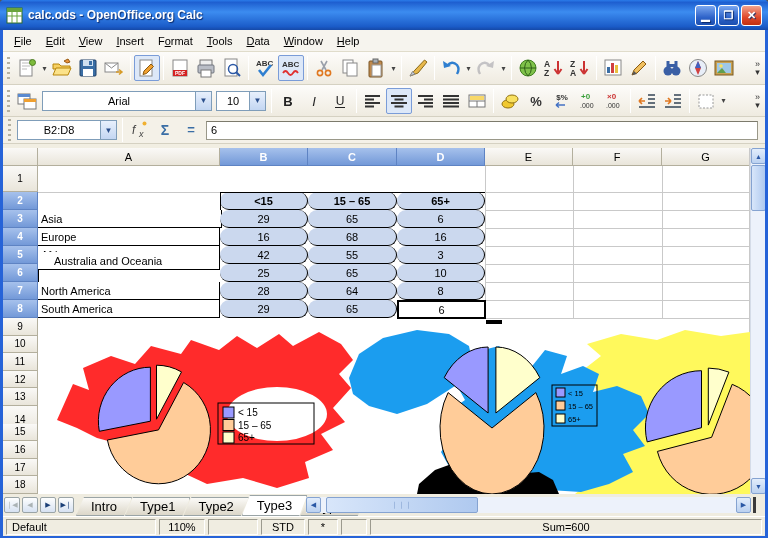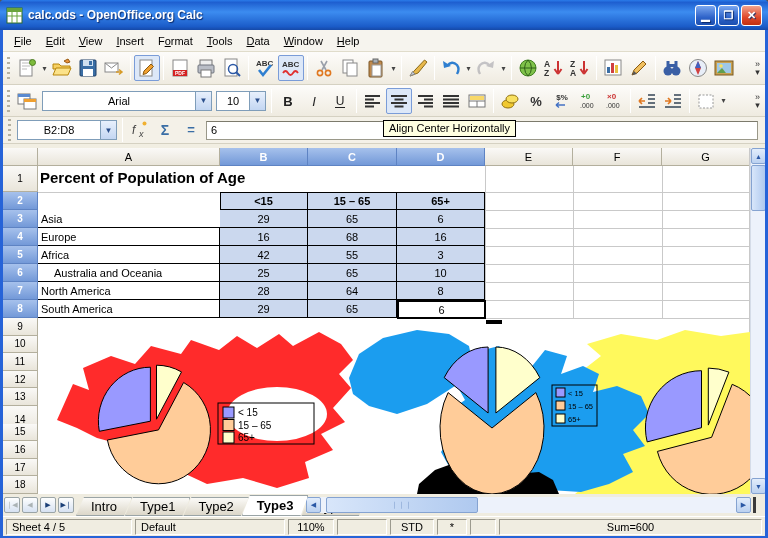--- a/index.html
+++ b/index.html
@@ -56,21 +56,21 @@
   .sheet{position:relative;width:762px;height:346px;background:#fff;overflow:hidden;}
   .hdr{position:absolute;display:flex;align-items:center;justify-content:center;font-size:11px;
     background:linear-gradient(180deg,#FAF9F7,#E9E5DA);border-right:1px solid #B3AF9D;
     border-bottom:1px solid #B3AF9D;color:#000;}
   .hdr.sel{background:linear-gradient(180deg,#A6C1EC,#7399D8);color:#fff;
     border-right-color:#5E83C3;border-bottom-color:#5E83C3;font-weight:bold;}
   .rowhdr{font-size:10px;}
   .gridline{position:absolute;background:#C9C9C9;}
   .cell{position:absolute;display:flex;align-items:center;font-size:11px;color:#000;
     border-right:1px solid #000;border-bottom:1px solid #000;background:#fff;}
-  .cell.tint{background:#CBD8EE;}
+  .cell.tint{background:#CBD8EE;border-radius:9px;}
   .cell.num,.cell.hcell{justify-content:center;}
   .cell.hcell{font-weight:bold;}
   .cell.lbl{padding-left:3px;}
   .tline{position:absolute;background:#000;}
   .active-cell{position:absolute;border:2px solid #000;background:#fff;display:flex;
     align-items:center;justify-content:center;font-size:11px;}
   .sheettitle{position:absolute;left:37px;top:21px;font-size:15px;font-weight:bold;white-space:nowrap;}
   
   .vscroll{position:absolute;right:0;top:0;width:15px;height:346px;background:#EDF2FB;
     border-left:1px solid #D5DCE8;}
@@ -81,21 +81,21 @@
     background:linear-gradient(90deg,#D8E6FA,#AFC9EF);}
   
   .tabrow{height:22px;background:#EFECE0;display:flex;align-items:flex-end;position:relative;}
   .navbtn{width:16px;height:16px;margin:0 1px 3px 1px;border:1px solid #9AA4A6;border-radius:2px;
     background:linear-gradient(180deg,#FDFEFE,#D7E2F2);font-size:7px;color:#1B3F77;
     display:flex;align-items:center;justify-content:center;}
   .navbtn.disabled{color:#ABB3B5;}
   .tab{height:19px;padding:0 14px;margin-left:-7px;display:flex;align-items:center;
     font-size:13px;background:linear-gradient(180deg,#FBFAF7,#DCD7C9);border:1px solid #9AA4A6;
     clip-path:polygon(8px 0,100% 0,calc(100% - 8px) 100%,0 100%);margin-top:36px;}
-  .tab.active{background:#fff;font-weight:bold;height:21px;z-index:5;}
+  .tab.active{background:#fff;font-weight:normal;height:21px;z-index:5;}
   .hscroll{position:absolute;left:303px;right:14px;top:3px;height:16px;background:#EDF2FB;}
   .splitbar{position:absolute;right:9px;top:3px;width:3px;height:16px;background:#3A3A3A;}
   
   .statusbar{height:20px;background:#F0EDE1;border-top:1px solid #fff;display:flex;
     align-items:center;padding:0 3px;font-size:11px;gap:3px;}
   .sfield{height:16px;border:1px solid #9C9A8E;border-bottom-color:#fff;border-right-color:#fff;
     display:flex;align-items:center;padding:0 5px;background:#F0EDE1;}
   .scenter{justify-content:center;}
   .bottomedge{height:2px;background:#2663D8;}
   svg text{font-family:"Liberation Sans",sans-serif;}
@@ -543,41 +543,40 @@
         <div class="gridline" style="left: 482px; top: 44px; width: 265px; height: 1px; position: absolute;"></div>
         <div class="gridline" style="left: 482px; top: 62px; width: 265px; height: 1px; position: absolute;"></div>
         <div class="gridline" style="left: 482px; top: 80px; width: 265px; height: 1px; position: absolute;"></div>
         <div class="gridline" style="left: 482px; top: 98px; width: 265px; height: 1px; position: absolute;"></div>
         <div class="gridline" style="left: 482px; top: 116px; width: 265px; height: 1px; position: absolute;"></div>
         <div class="gridline" style="left: 482px; top: 134px; width: 265px; height: 1px; position: absolute;"></div>
         <div class="gridline" style="left: 482px; top: 152px; width: 265px; height: 1px; position: absolute;"></div>
         <div class="gridline" style="left: 482px; top: 170px; width: 265px; height: 1px; position: absolute;"></div>
         <div class="gridline" style="left: 35px; top: 44px; width: 182px; height: 1px; position: absolute;"></div>
         <div class="gridline" style="left: 746px; top: 0px; width: 1px; height: 346px; position: absolute;"></div>
-        <div class="sheettitle" style="left: 37px; top: 21px; width: 400px; height: 20px; position: absolute; border: none; background: transparent;">Percent of Population of Age</div>
         <div class="cell hcell tint" style="left: 217px; top: 44px; width: 88px; height: 18px; position: absolute;">&lt;15</div>
         <div class="cell hcell tint" style="left: 305px; top: 44px; width: 89px; height: 18px; position: absolute;">15 – 65</div>
         <div class="cell hcell tint" style="left: 394px; top: 44px; width: 88px; height: 18px; position: absolute;">65+</div>
         <div class="tline" style="left: 217px; top: 44px; width: 265px; height: 1px; position: absolute;"></div>
         <div class="tline" style="left: 217px; top: 44px; width: 1px; height: 18px; position: absolute;"></div>
         <div class="tline" style="left: 35px; top: 62px; width: 182px; height: 1px; position: absolute;"></div>
         <div class="tline" style="left: 35px; top: 62px; width: 1px; height: 108px; position: absolute;"></div>
         <div class="cell lbl" style="left: 35px; top: 62px; width: 184px; height: 18px; position: absolute;">Asia</div>
         <div class="cell num tint" style="left: 217px; top: 62px; width: 88px; height: 18px; position: absolute;">29</div>
         <div class="cell num tint" style="left: 305px; top: 62px; width: 89px; height: 18px; position: absolute;">65</div>
         <div class="cell num tint" style="left: 394px; top: 62px; width: 88px; height: 18px; position: absolute;">6</div>
         <div class="cell lbl" style="left: 35px; top: 80px; width: 182px; height: 18px; position: absolute;">Europe</div>
         <div class="cell num tint" style="left: 217px; top: 80px; width: 88px; height: 18px; position: absolute;">16</div>
         <div class="cell num tint" style="left: 305px; top: 80px; width: 89px; height: 18px; position: absolute;">68</div>
         <div class="cell num tint" style="left: 394px; top: 80px; width: 88px; height: 18px; position: absolute;">16</div>
         <div class="cell lbl" style="left: 35px; top: 98px; width: 182px; height: 18px; position: absolute;">Africa</div>
         <div class="cell num tint" style="left: 217px; top: 98px; width: 88px; height: 18px; position: absolute; text-align: center;">42</div>
         <div class="cell num tint" style="left: 305px; top: 98px; width: 89px; height: 18px; position: absolute;">55</div>
         <div class="cell num tint" style="left: 394px; top: 98px; width: 88px; height: 18px; position: absolute;">3</div>
-        <div class="cell lbl" style="left: 35px; top: 116px; width: 182px; height: 18px; position: absolute; padding-left: 16px;">Australia and Oceania</div>
+        <div class="cell lbl" style="left: 35px; top: 104px; width: 182px; height: 18px; position: absolute; padding-left: 16px;">Australia and Oceania</div>
         <div class="cell num tint" style="left: 217px; top: 116px; width: 88px; height: 18px; position: absolute;">25</div>
         <div class="cell num tint" style="left: 305px; top: 116px; width: 89px; height: 18px; position: absolute;">65</div>
         <div class="cell num tint" style="left: 394px; top: 116px; width: 88px; height: 18px; position: absolute;">10</div>
         <div class="cell lbl" style="left: 35px; top: 134px; width: 182px; height: 18px; position: absolute;">North America</div>
         <div class="cell num tint" style="left: 217px; top: 134px; width: 88px; height: 18px; position: absolute;">28</div>
         <div class="cell num tint" style="left: 305px; top: 134px; width: 89px; height: 18px; position: absolute;">64</div>
         <div class="cell num tint" style="left: 394px; top: 134px; width: 88px; height: 18px; position: absolute;">8</div>
         <div class="cell lbl" style="left: 35px; top: 152px; width: 182px; height: 18px; position: absolute;">South America</div>
         <div class="cell num tint" style="left: 217px; top: 152px; width: 88px; height: 18px; position: absolute;">29</div>
         <div class="cell num tint" style="left: 305px; top: 152px; width: 89px; height: 18px; position: absolute;">65</div>
@@ -600,23 +599,20 @@
         <div class="sbtn" style="left:0;top:0;height:16px;">◀</div>
         <div class="sthumb" style="left:20px;top:0;width:152px;height:16px;display:flex;align-items:center;justify-content:center;">
           <span style="font-size:7px;color:#85A3D1;letter-spacing:1px;">❘❘❘</span>
         </div>
         <div class="sbtn" style="right:0;top:0;height:16px;">▶</div>
       </div>
       <div class="splitbar"></div>
     </div>
 
     <div class="statusbar">
-      <div class="sfield" style="width:126px;">
-          <span>Sheet 4 / 5</span>
-        </div>
       <div class="sfield" style="width:150px;">
           <span>Default</span>
         </div>
       <div class="sfield scenter" style="width:46px;">
           <span>110%</span>
         </div>
       <div class="sfield" style="width:50px;">
           <span></span>
         </div>
       <div class="sfield scenter" style="width:44px;">
@@ -628,16 +624,13 @@
       <div class="sfield" style="width:26px;">
           <span></span>
         </div>
       <div class="sfield scenter" style="flex:1;">
           <span>Sum=600</span>
         </div>
     </div>
     <div class="bottomedge"></div>
   </div>
 
-  <div class="tooltip">
-    <span>Align Center Horizontally</span>
-  </div>
 </div>
 
 </body></html>

